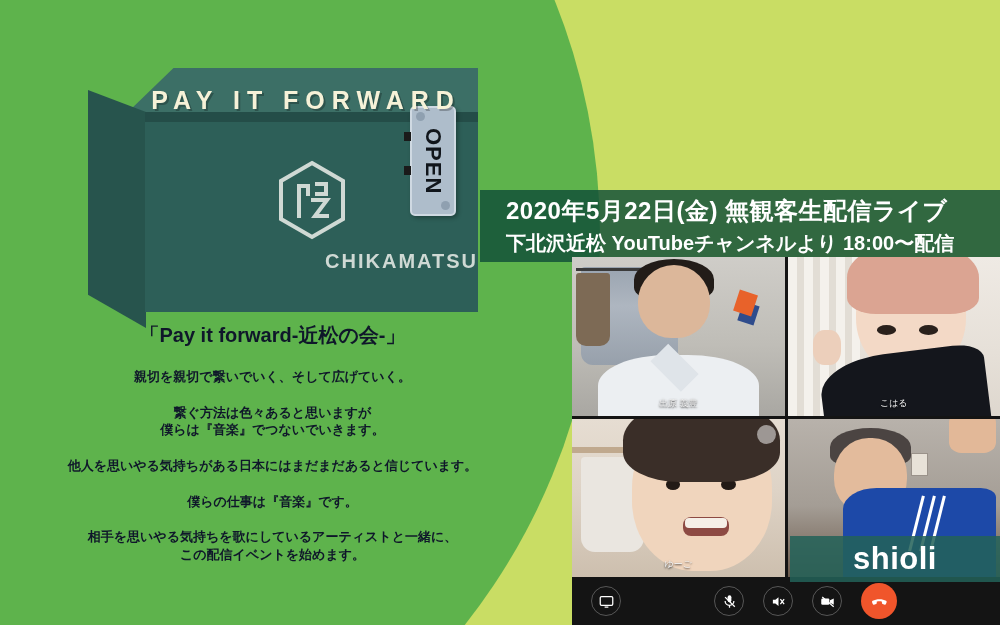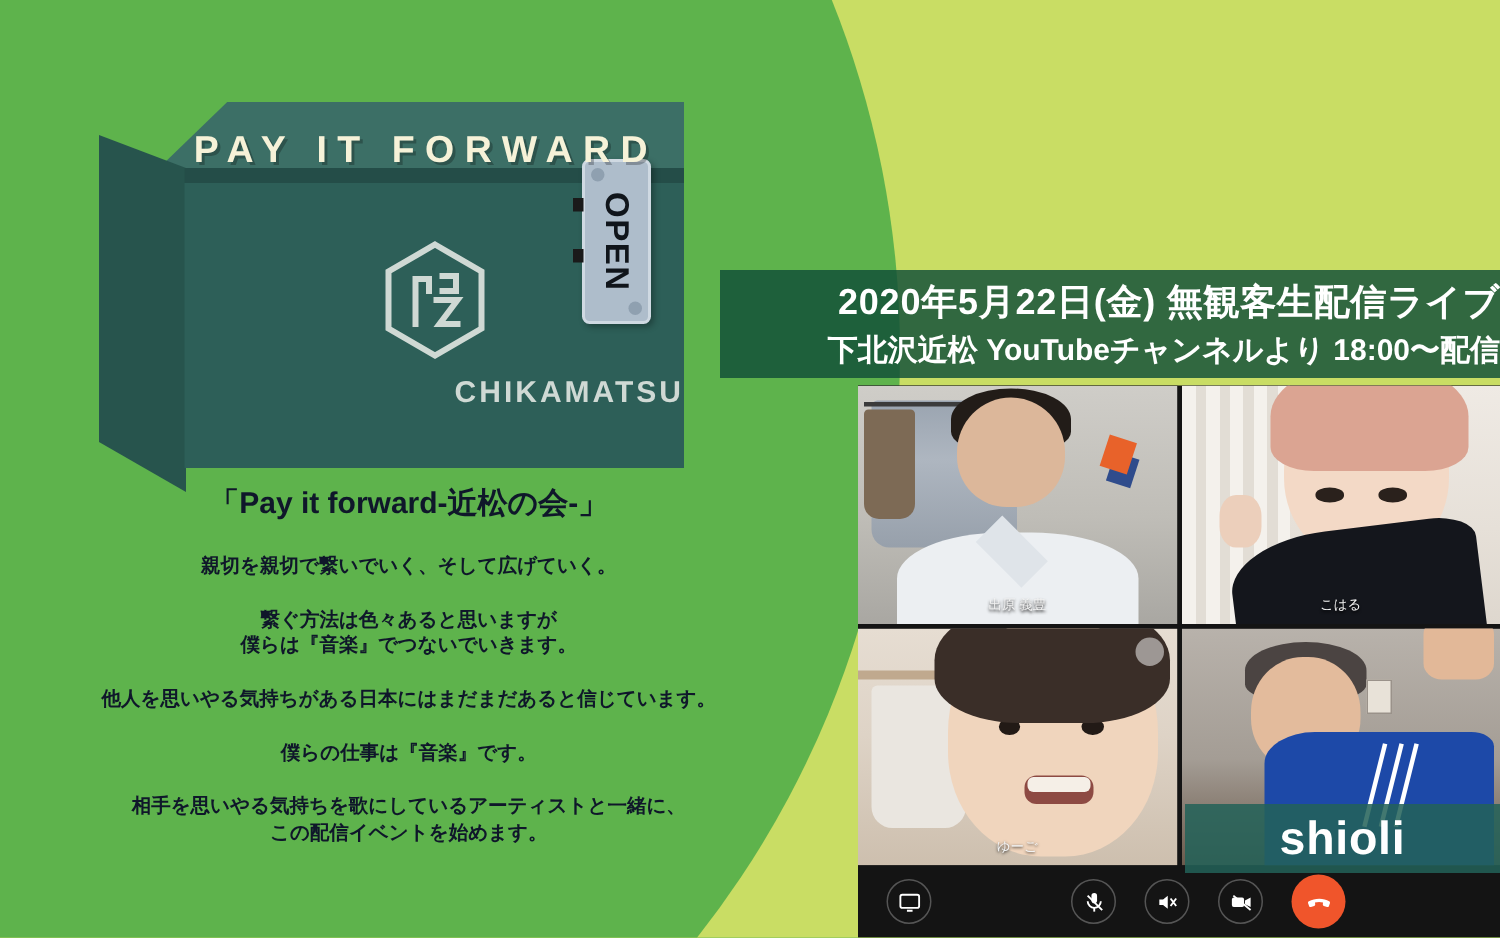--- a/index.html
+++ b/index.html
@@ -15,21 +15,21 @@
   #bg-lime{ position:absolute; inset:0; background:#c9dd64; }
   #bg-green-circle{
     position:absolute;
     left:-660px; top:-395px;
     width:1260px; height:1260px;
     border-radius:50%;
     background:#5eb34c;
   }
 
   
-  #box-wrap{ position:absolute; left:66px; top:68px; width:390px; height:260px; }
+  #box-wrap{ position:absolute; left:88px; top:68px; width:390px; height:260px; }
   #box-top{
     position:absolute; left:40px; top:0; width:350px; height:44px;
     background:#3c6f66;
     clip-path:polygon(0 100%, 13% 0, 100% 0, 100% 100%);
   }
   #box-side{
     position:absolute; left:0; top:22px; width:58px; height:238px;
     background:#27544d;
     clip-path:polygon(0 0, 100% 22px, 100% 100%, 0 86%);
   }
@@ -88,46 +88,45 @@
     font-weight:700;
     font-family:"Liberation Sans","DejaVu Sans",sans-serif;
   }
   #copy .headline{ font-size:20px; margin-bottom:19px; }
   #copy p{ font-size:13px; line-height:1.36; margin-bottom:18px;margin-top:10px; }
   #copy p.tight{ margin-bottom:18px; }
   #copy p.last{ margin-bottom:0; }
 
   
   #info-banner{
-    position:absolute; left:480px; top:180px; width:520px; height:72px;
+    position:absolute; left:480px; top:190px; width:520px; height:72px;
     background:rgba(16,78,56,.82);
     display:flex; flex-direction:column; justify-content:center;
     padding-left:26px;
-    text-align:right;
   }
   #info-line1{
     color:#fff; font-size:24px; font-weight:700; letter-spacing:.5px;
     white-space:nowrap;
   }
   #info-line2{
     color:#fff; font-size:20px; font-weight:700; margin-top:3px;
     white-space:nowrap;
   }
 
   
   #call-panel{
     position:absolute; left:572px; top:257px; width:428px; height:368px;
     background:#141414; overflow:hidden;
   }
   #video-grid{
     position:absolute; left:0; top:0; width:428px; height:320px;
     display:grid; grid-template-columns:1fr 1fr; grid-template-rows:1fr 1fr;
     gap:3px;
   }
-  .tile{ position:relative; overflow:hidden; background:#000000; }
+  .tile{ position:relative; overflow:hidden; background:#a16207; }
   .tile .nametag{
     position:absolute; left:0; right:0; bottom:6px;
     text-align:center; color:#f2f2f2; font-size:9px;
     text-shadow:0 1px 2px rgba(0,0,0,.85);
   }
   
   .scene{ position:absolute; inset:0; }
 
   
   .t1 .scene{ background:linear-gradient(180deg,#cfcdc8 0%,#bfbdb7 55%,#a9a7a2 100%); }

